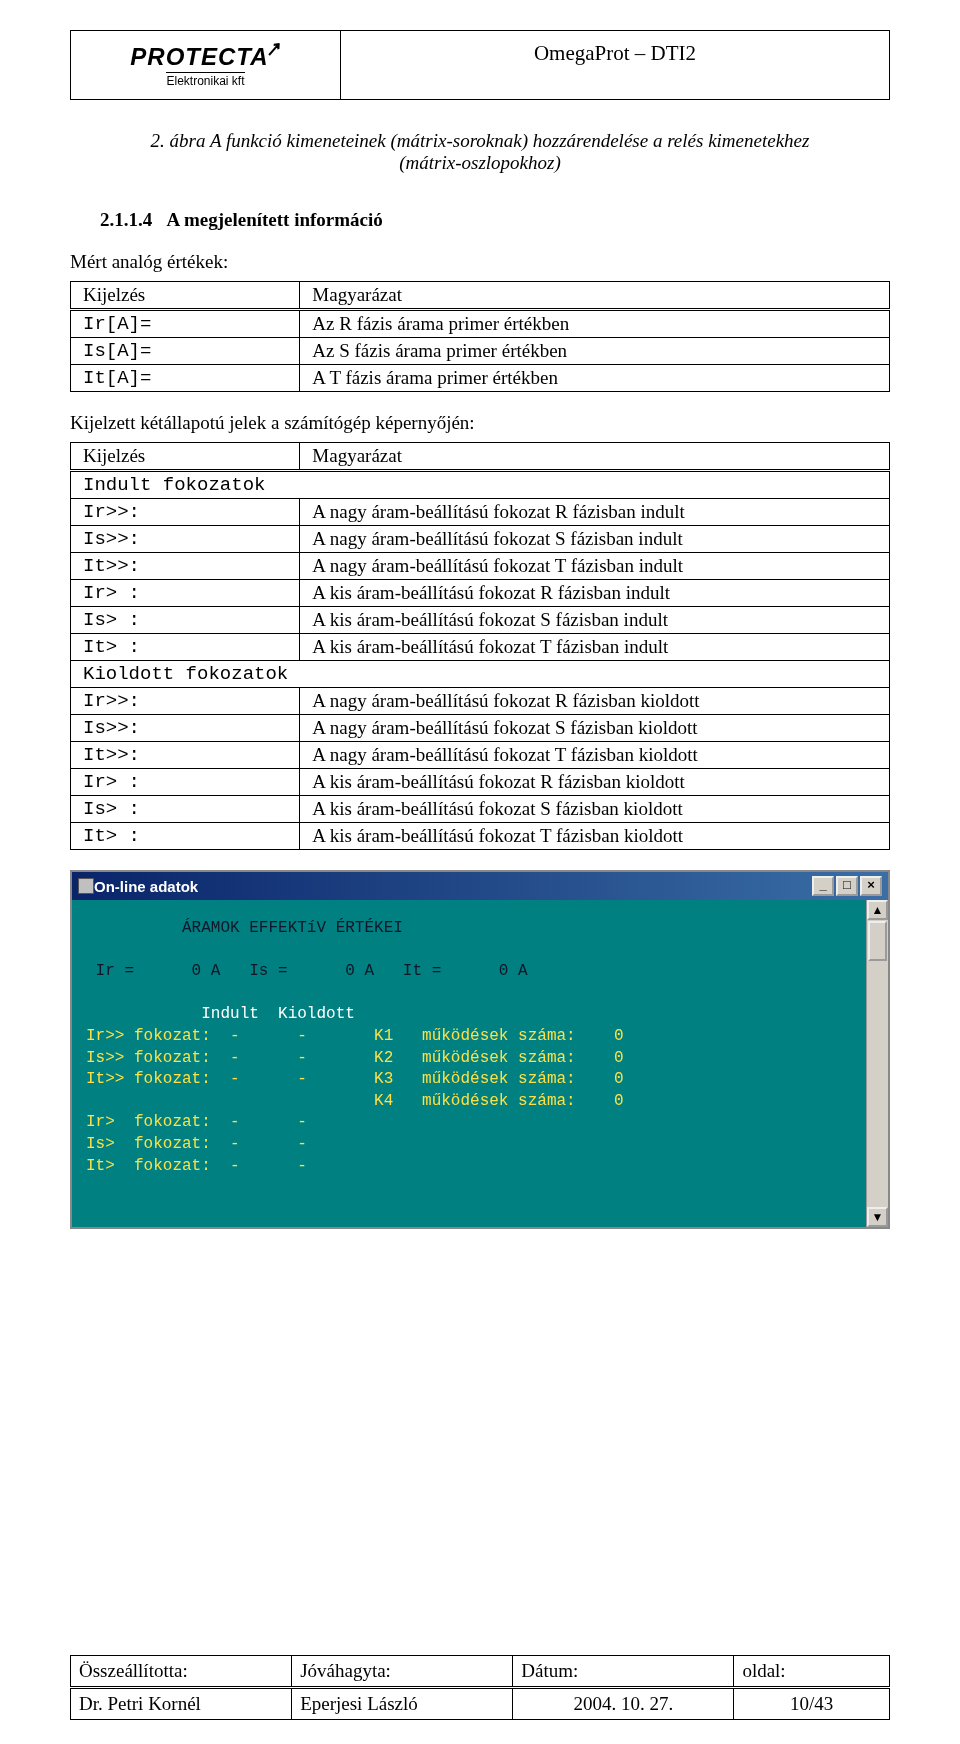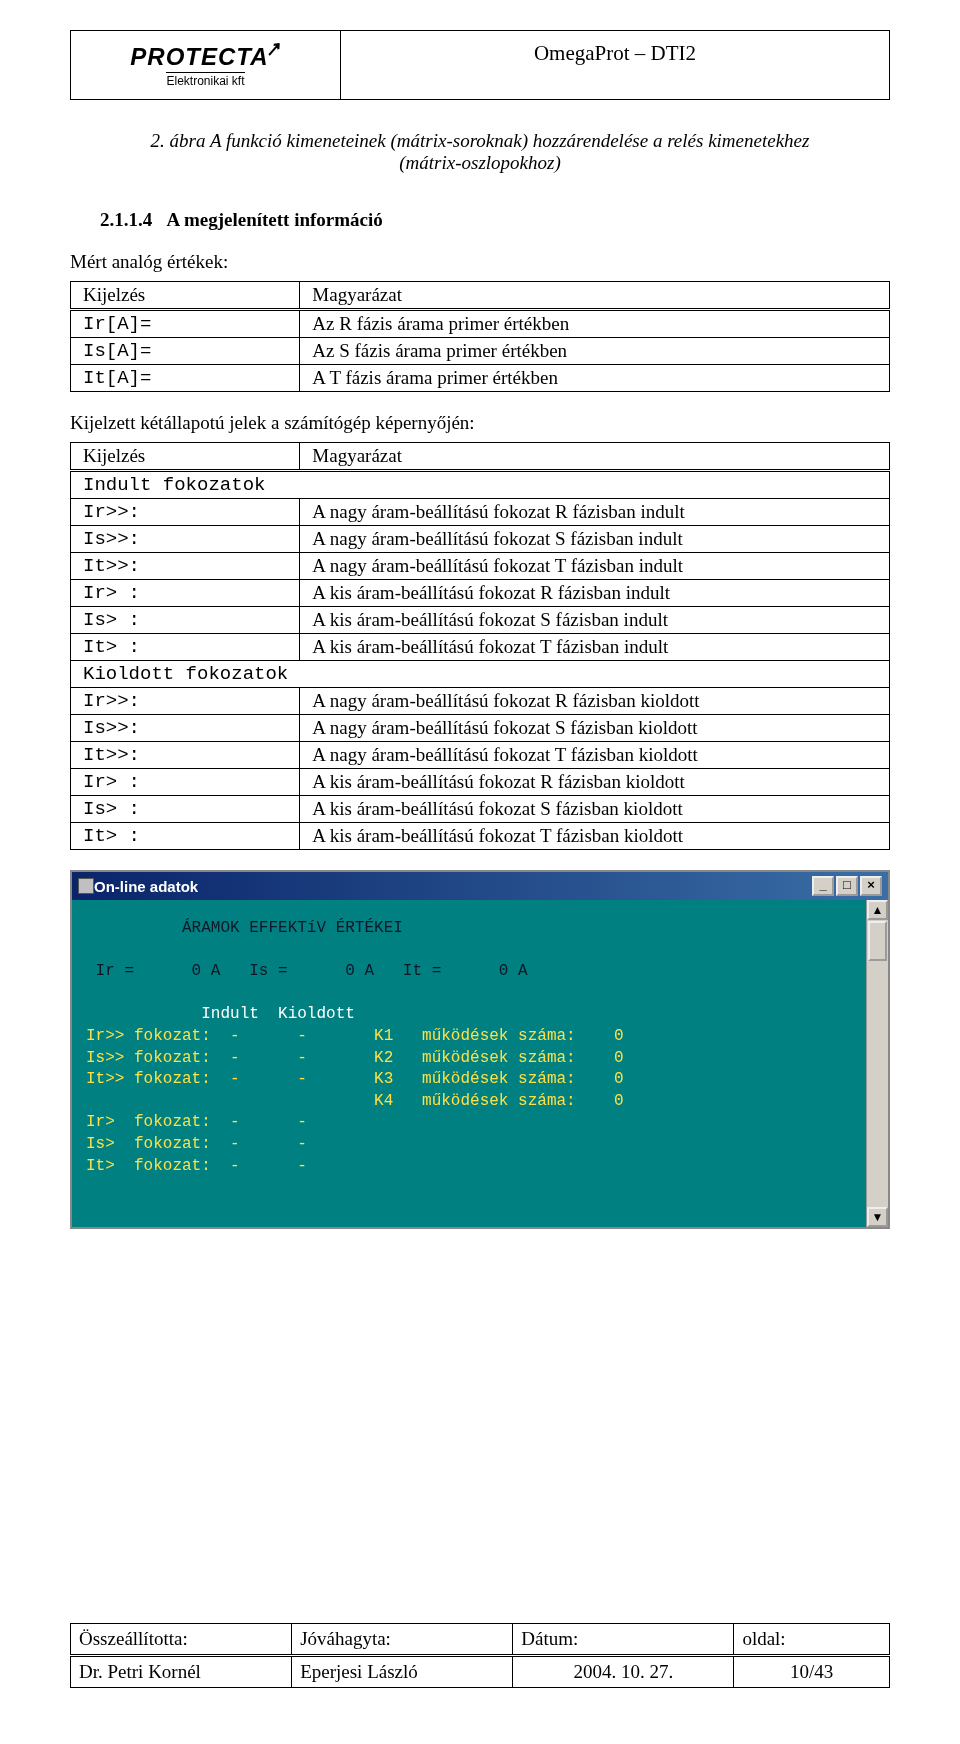--- a/index.html
+++ b/index.html
@@ -179,21 +179,21 @@
       height: 40px;
       background: #d4d0c8;
       border: 2px outset #eee;
       margin: 1px;
     }
     .scroll-track {
       flex: 1;
     }
     .footer {
       position: absolute;
-      bottom: 56px;
+      bottom: 24px;
       left: 70px;
       right: 70px;
       margin-top: 8px;
     }
     table.footer-table {
       border-collapse: collapse;
       width: 100%;
     }
     table.footer-table td {
       border: 1px solid #000;

